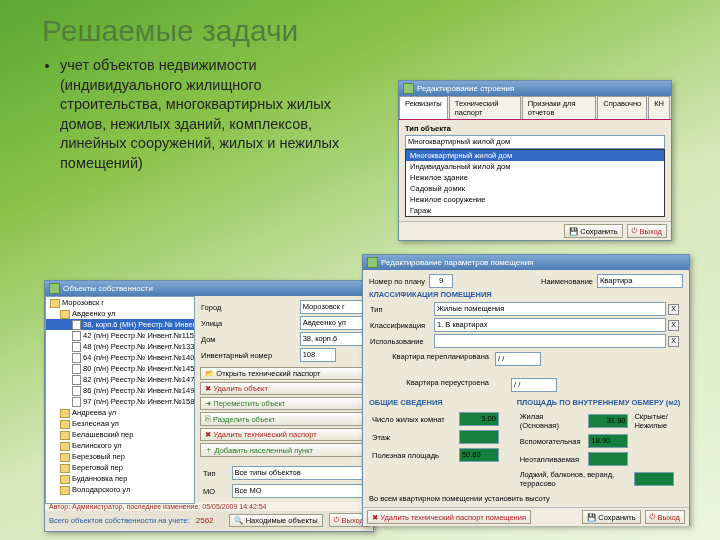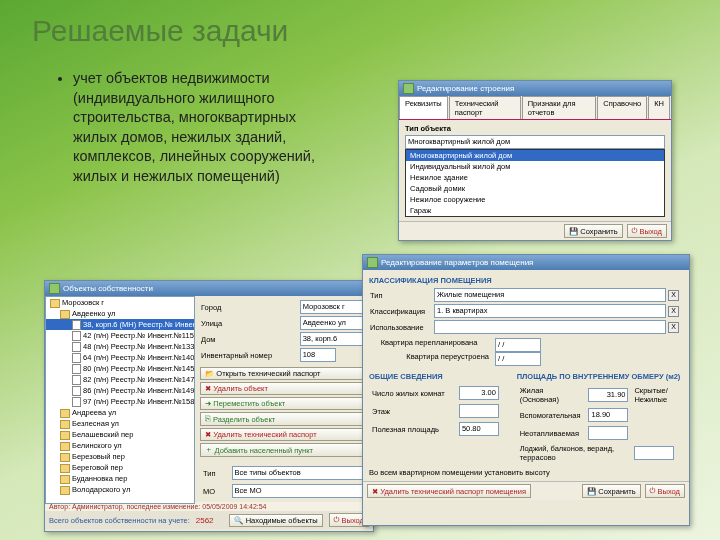--- a/index.html
+++ b/index.html
@@ -1,39 +1,39 @@
 <!DOCTYPE html>
 <html><head>
 <meta charset="utf-8">
 <style>
 html,body{margin:0;padding:0;width:720px;height:540px;overflow:hidden;font-family:Tahoma,Arial,sans-serif}
 body{background:linear-gradient(155deg,#5aa832 0%,#8bc34a 25%,#d4e8b8 55%,#ecf4df 100%)}
-.slide-title{font-size:30px;color:#527d3a;padding:14px 0 8px 32px;font-weight:400}
+.slide-title{font-size:30px;color:#527d3a;padding:14px 0 8px 42px;font-weight:400}
 .bullet{font-size:14.5px;color:#222;padding:0 0 0 44px;width:300px;line-height:1.35}
-.bullet ul{margin:13px;padding-left:16px}
+.bullet ul{margin:0;padding-left:16px}
 .win{position:absolute;background:#ece9d8;border:1px solid #6b8aa8;box-shadow:2px 2px 5px rgba(0,0,0,.3);font-size:8px;color:#000}
 .titlebar{background:linear-gradient(#7fa8d4,#4d7db3);color:#fff;padding:2px 4px;font-size:8px;display:flex;align-items:center;gap:3px}
 .titlebar .ticon{width:9px;height:9px;background:#8fc76f;border:1px solid #5a8a3a}
 .tabs{display:flex;background:#ece9d8;border-bottom:1px solid #be185d;font-size:7.5px}
 .tab{padding:2px 5px;border:1px solid #999;border-bottom:none;background:#f4f2e8;margin-right:1px;cursor:pointer}
 .tab.active{background:#fff}
 .lbl{font-size:7.5px}
 .fld{background:#fff;border:1px solid #7f9db9;padding:1px 2px;font-size:7.5px;height:10px;line-height:10px}
 .btn{background:linear-gradient(#fdfdfb,#e8e6d8);border:1px solid #9f9c86;padding:1px 4px;font-size:7.5px;display:inline-flex;align-items:center;gap:2px;cursor:pointer}
 .btn.red{color:#b02020}
 .btn.grn{color:#2a7a2a}
 .section-hd{color:#2a5aa0;font-weight:bold;font-size:7.5px;margin:2px 0}
 .tree{background:#fff;border:1px solid #7f9db9;overflow:hidden;font-size:7.5px;line-height:11px}
 .tree .node{padding-left:4px;white-space:nowrap}
 .tree .node.d1{padding-left:14px}
 .tree .node.d2{padding-left:26px}
 .tree .sel{background:#316ac5;color:#fff}
 .ficon{display:inline-block;width:8px;height:7px;background:#f3d47a;border:1px solid #b89a3a;margin-right:2px;vertical-align:middle}
 .dicon{display:inline-block;width:7px;height:8px;background:#fff;border:1px solid #888;margin-right:2px;vertical-align:middle}
-.ylw{background:#ffffff}
+.ylw{background:#15803d}
 .footer-bar{background:#f0ede0;border-top:1px solid #bbb;padding:2px 4px;display:flex;justify-content:flex-end;gap:4px}
 .dropdown{background:#fff;border:1px solid #333}
 .dropdown .opt{padding:1px 4px;font-size:7.5px}
 .dropdown .opt.sel{background:#316ac5;color:#fff}
 .x{display:inline-block;width:9px;height:9px;border:1px solid #888;background:#eee;text-align:center;line-height:8px;font-size:7px;cursor:pointer}
 </style>
 </head>
 <body>
 
 <div class="slide-title">Решаемые задачи</div>
@@ -166,20 +166,27 @@
     <span class="btn red">⏻ <span>Выход</span></span>
   </div>
 </div>
 
 <div class="win" style="left:362px;top:254px;width:326px;height:270px">
   <div class="titlebar">
       <span class="ticon"></span>
       <span>Редактирование параметров помещения</span>
     </div>
   <div style="padding:4px 6px">
+    <div style="display:flex;gap:4px;align-items:center">
+      <span class="lbl">Номер по плану</span>
+      <span class="fld" style="width:18px;text-align:center">9</span>
+      <span style="flex:1"></span>
+      <span class="lbl">Наименование</span>
+      <span class="fld" style="width:80px">Квартира</span>
+    </div>
     <div class="section-hd">КЛАССИФИКАЦИЯ ПОМЕЩЕНИЯ</div>
     <table style="width:100%;border-collapse:collapse">
       <tbody>
           <tr>
             <td class="lbl" style="width:62px">Тип</td>
             <td>
               <div class="fld">Жилые помещения</div>
             </td>
             <td style="width:14px"><span class="x">X</span></td>
           </tr>
@@ -193,24 +200,24 @@
       <tr>
             <td class="lbl">Использование</td>
             <td>
               <div class="fld"></div>
             </td>
             <td><span class="x">X</span></td>
           </tr>
     </tbody>
       </table>
     <div style="display:flex;gap:6px;margin-top:3px">
-      <span class="lbl" style="width:120px;text-align:center">Квартира перепланирована</span>
+      <span class="lbl" style="width:120px;text-align:right">Квартира перепланирована</span>
       <span class="fld" style="width:40px">/ /</span>
     </div>
-    <div style="display:flex;gap:6px;margin-top:0">
+    <div style="display:flex;gap:22px;margin-top:12px">
       <span class="lbl" style="width:120px;text-align:right">Квартира переустроена</span>
       <span class="fld" style="width:40px">/ /</span>
     </div>
     <div style="display:flex;gap:9px;margin-top:4px">
       <div style="flex:1">
         <div class="section-hd">ОБЩИЕ СВЕДЕНИЯ</div>
         <table style="width:100%">
             <tbody>
               <tr>
                 <td class="lbl">Число жилых комнат</td>

